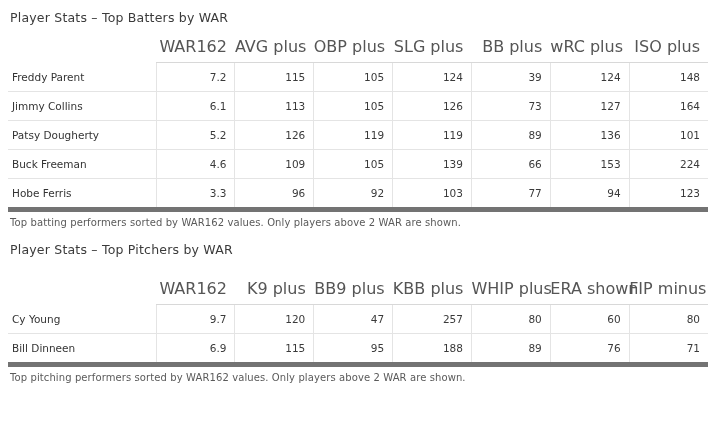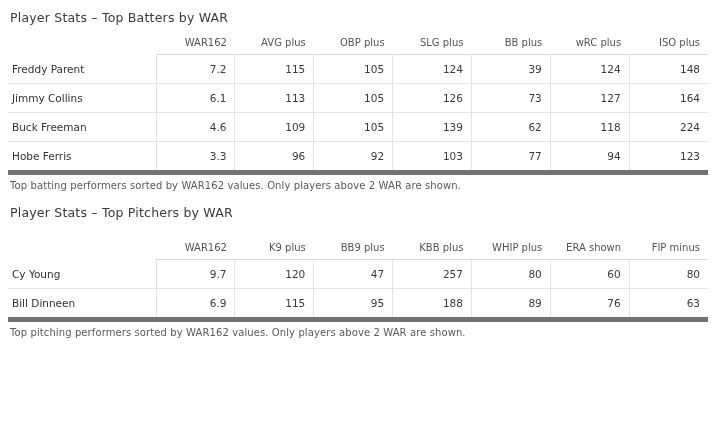--- a/index.html
+++ b/index.html
@@ -36,21 +36,21 @@
     border-collapse: collapse;
     font-size: 10.5px;
     table-layout: fixed;
   }
   table.stats col.namecol { width: 148px; }
   table.stats col.datacol { width: 78.8px; }
 
   table.stats thead th {
     font-weight: normal;
     color: #555555;
-    font-size: 10px;
+    font-size: 16px;
     padding: 6px 8px 6px 0;
     text-align: right;
     border-bottom: 1px solid #d8d8d8;
     vertical-align: bottom;
     white-space: nowrap;
   }
   table.stats thead th.namehead {
     border-bottom: none;
     text-align: left;
   }
@@ -125,27 +125,37 @@
           <td class="name">Jimmy Collins</td>
           <td>6.1</td>
           <td>113</td>
           <td>105</td>
           <td>126</td>
           <td>73</td>
           <td>127</td>
           <td>164</td>
         </tr>
         <tr>
+          <td class="name">Patsy Dougherty</td>
+          <td>5.2</td>
+          <td>126</td>
+          <td>119</td>
+          <td>119</td>
+          <td>89</td>
+          <td>136</td>
+          <td>101</td>
+        </tr>
+        <tr>
           <td class="name">Buck Freeman</td>
           <td>4.6</td>
           <td>109</td>
           <td>105</td>
           <td>139</td>
-          <td>62</td>
-          <td>118</td>
+          <td>66</td>
+          <td>153</td>
           <td>224</td>
         </tr>
         <tr>
           <td class="name">Hobe Ferris</td>
           <td>3.3</td>
           <td>96</td>
           <td>92</td>
           <td>103</td>
           <td>77</td>
           <td>94</td>
@@ -196,20 +206,20 @@
           <td>80</td>
         </tr>
         <tr>
           <td class="name">Bill Dinneen</td>
           <td>6.9</td>
           <td>115</td>
           <td>95</td>
           <td>188</td>
           <td>89</td>
           <td>76</td>
-          <td>63</td>
+          <td>71</td>
         </tr>
       </tbody>
     </table>
     <div class="footnote">Top pitching performers sorted by WAR162 values. Only players above 2 WAR are shown.</div>
   </div>
 
 </div>
 
 </body></html>

